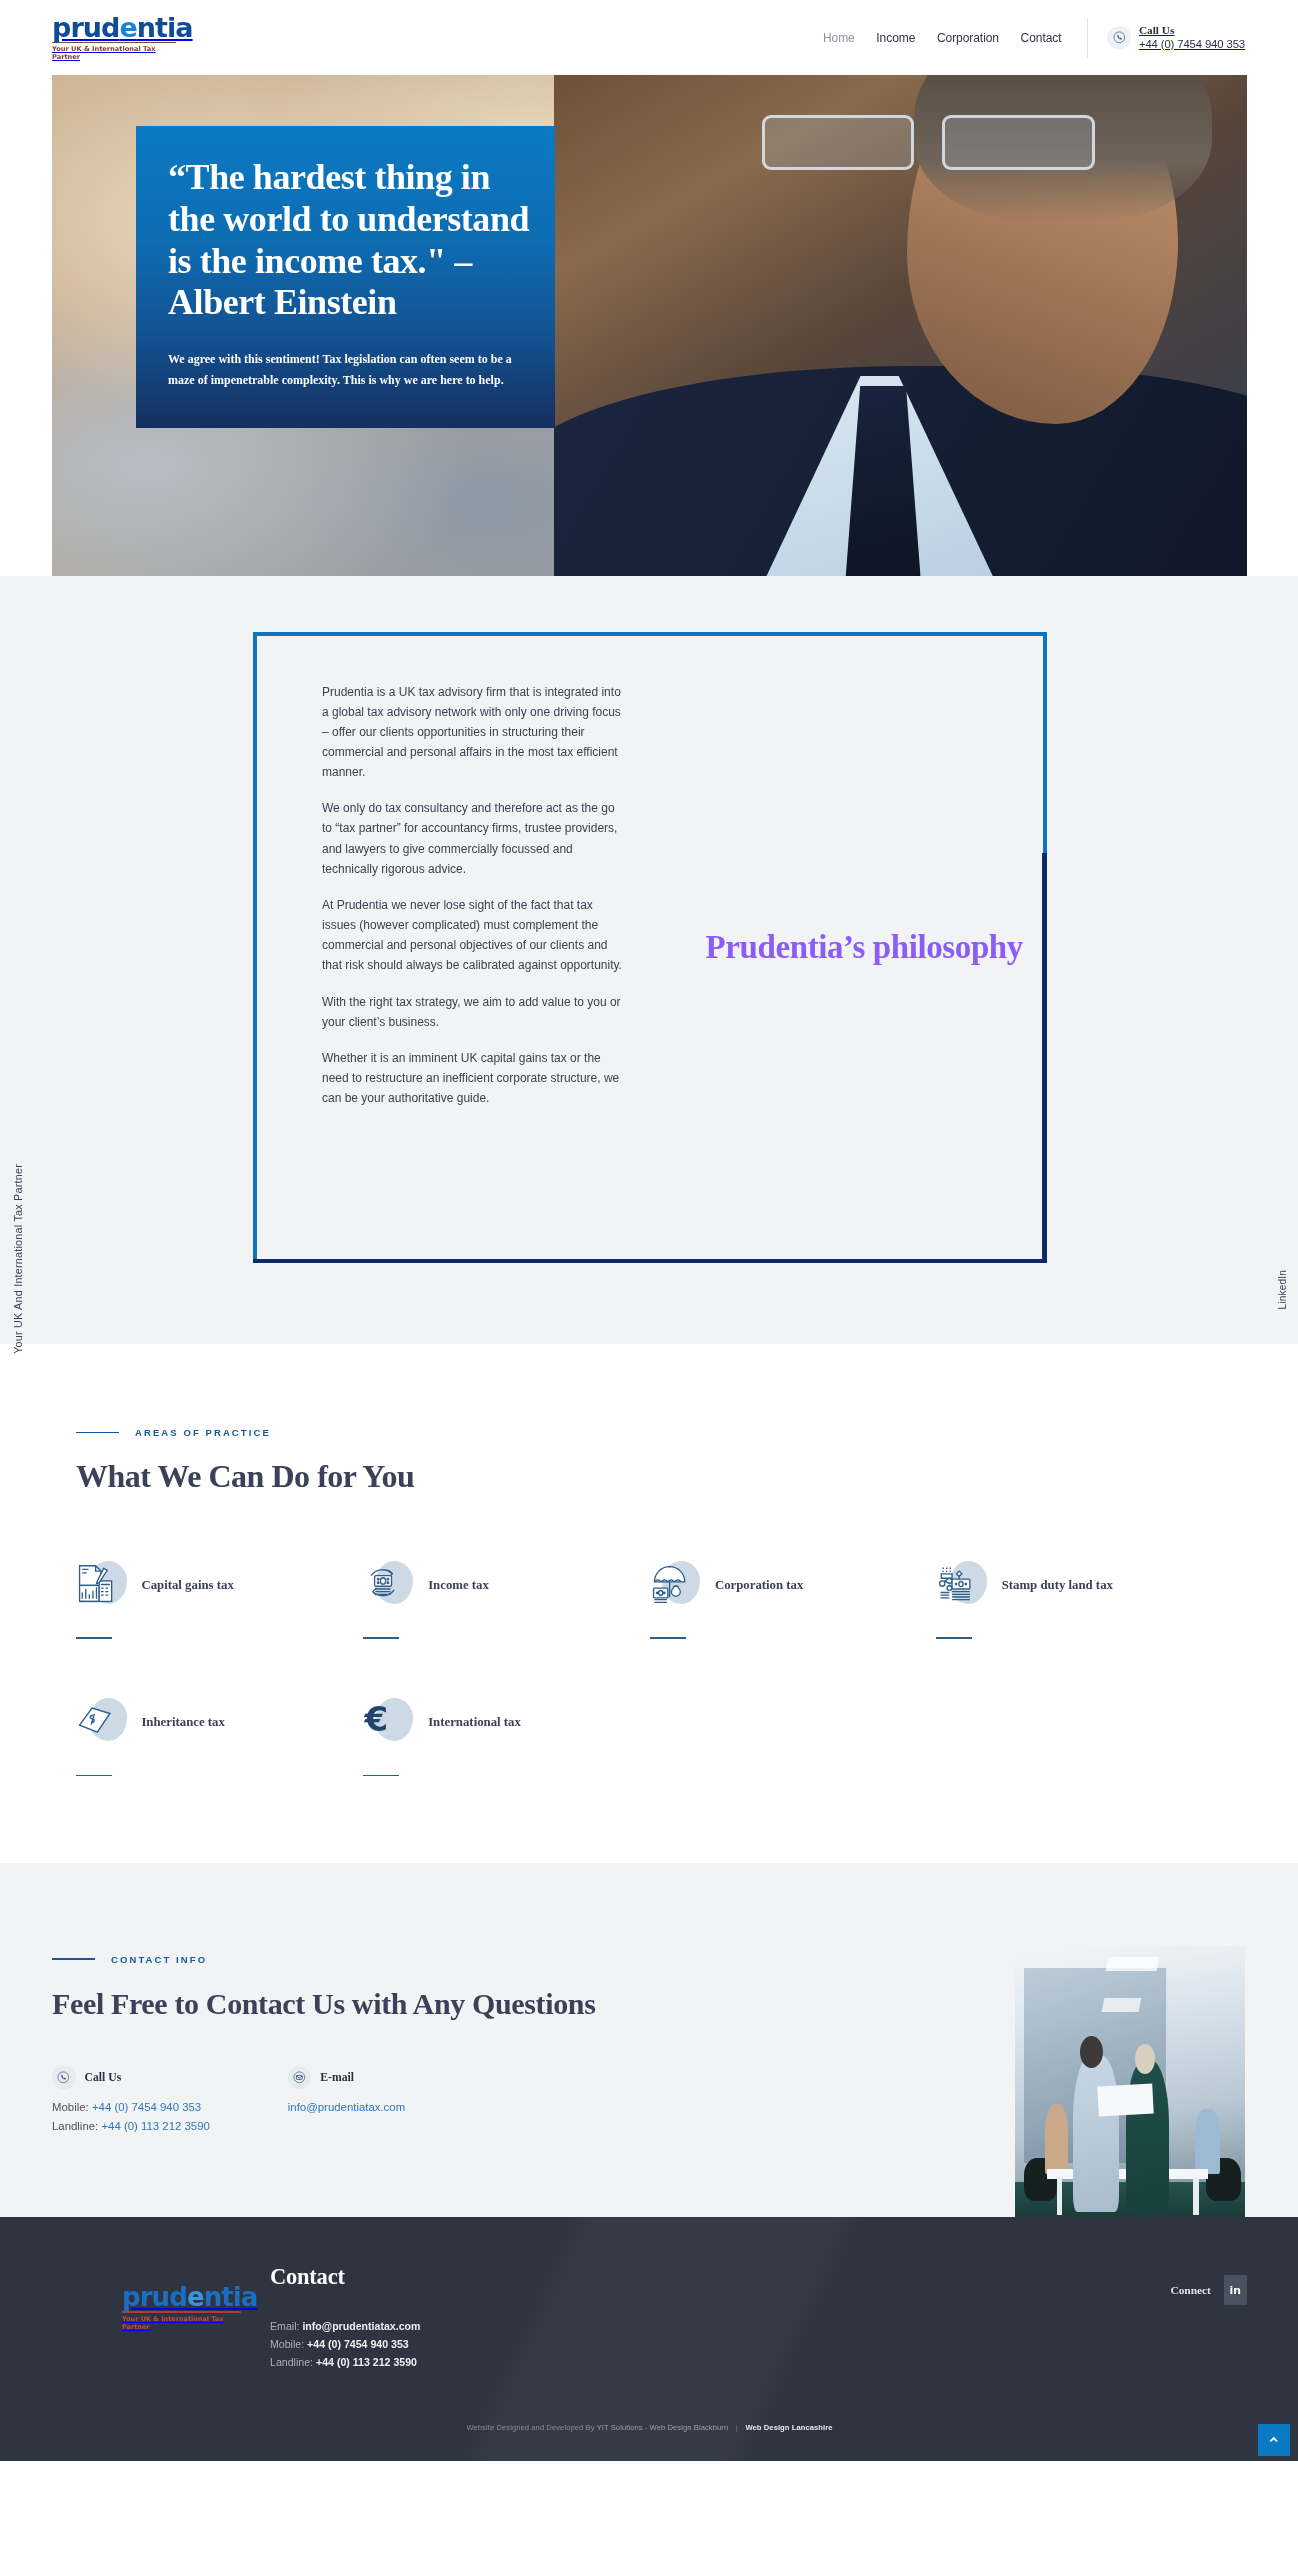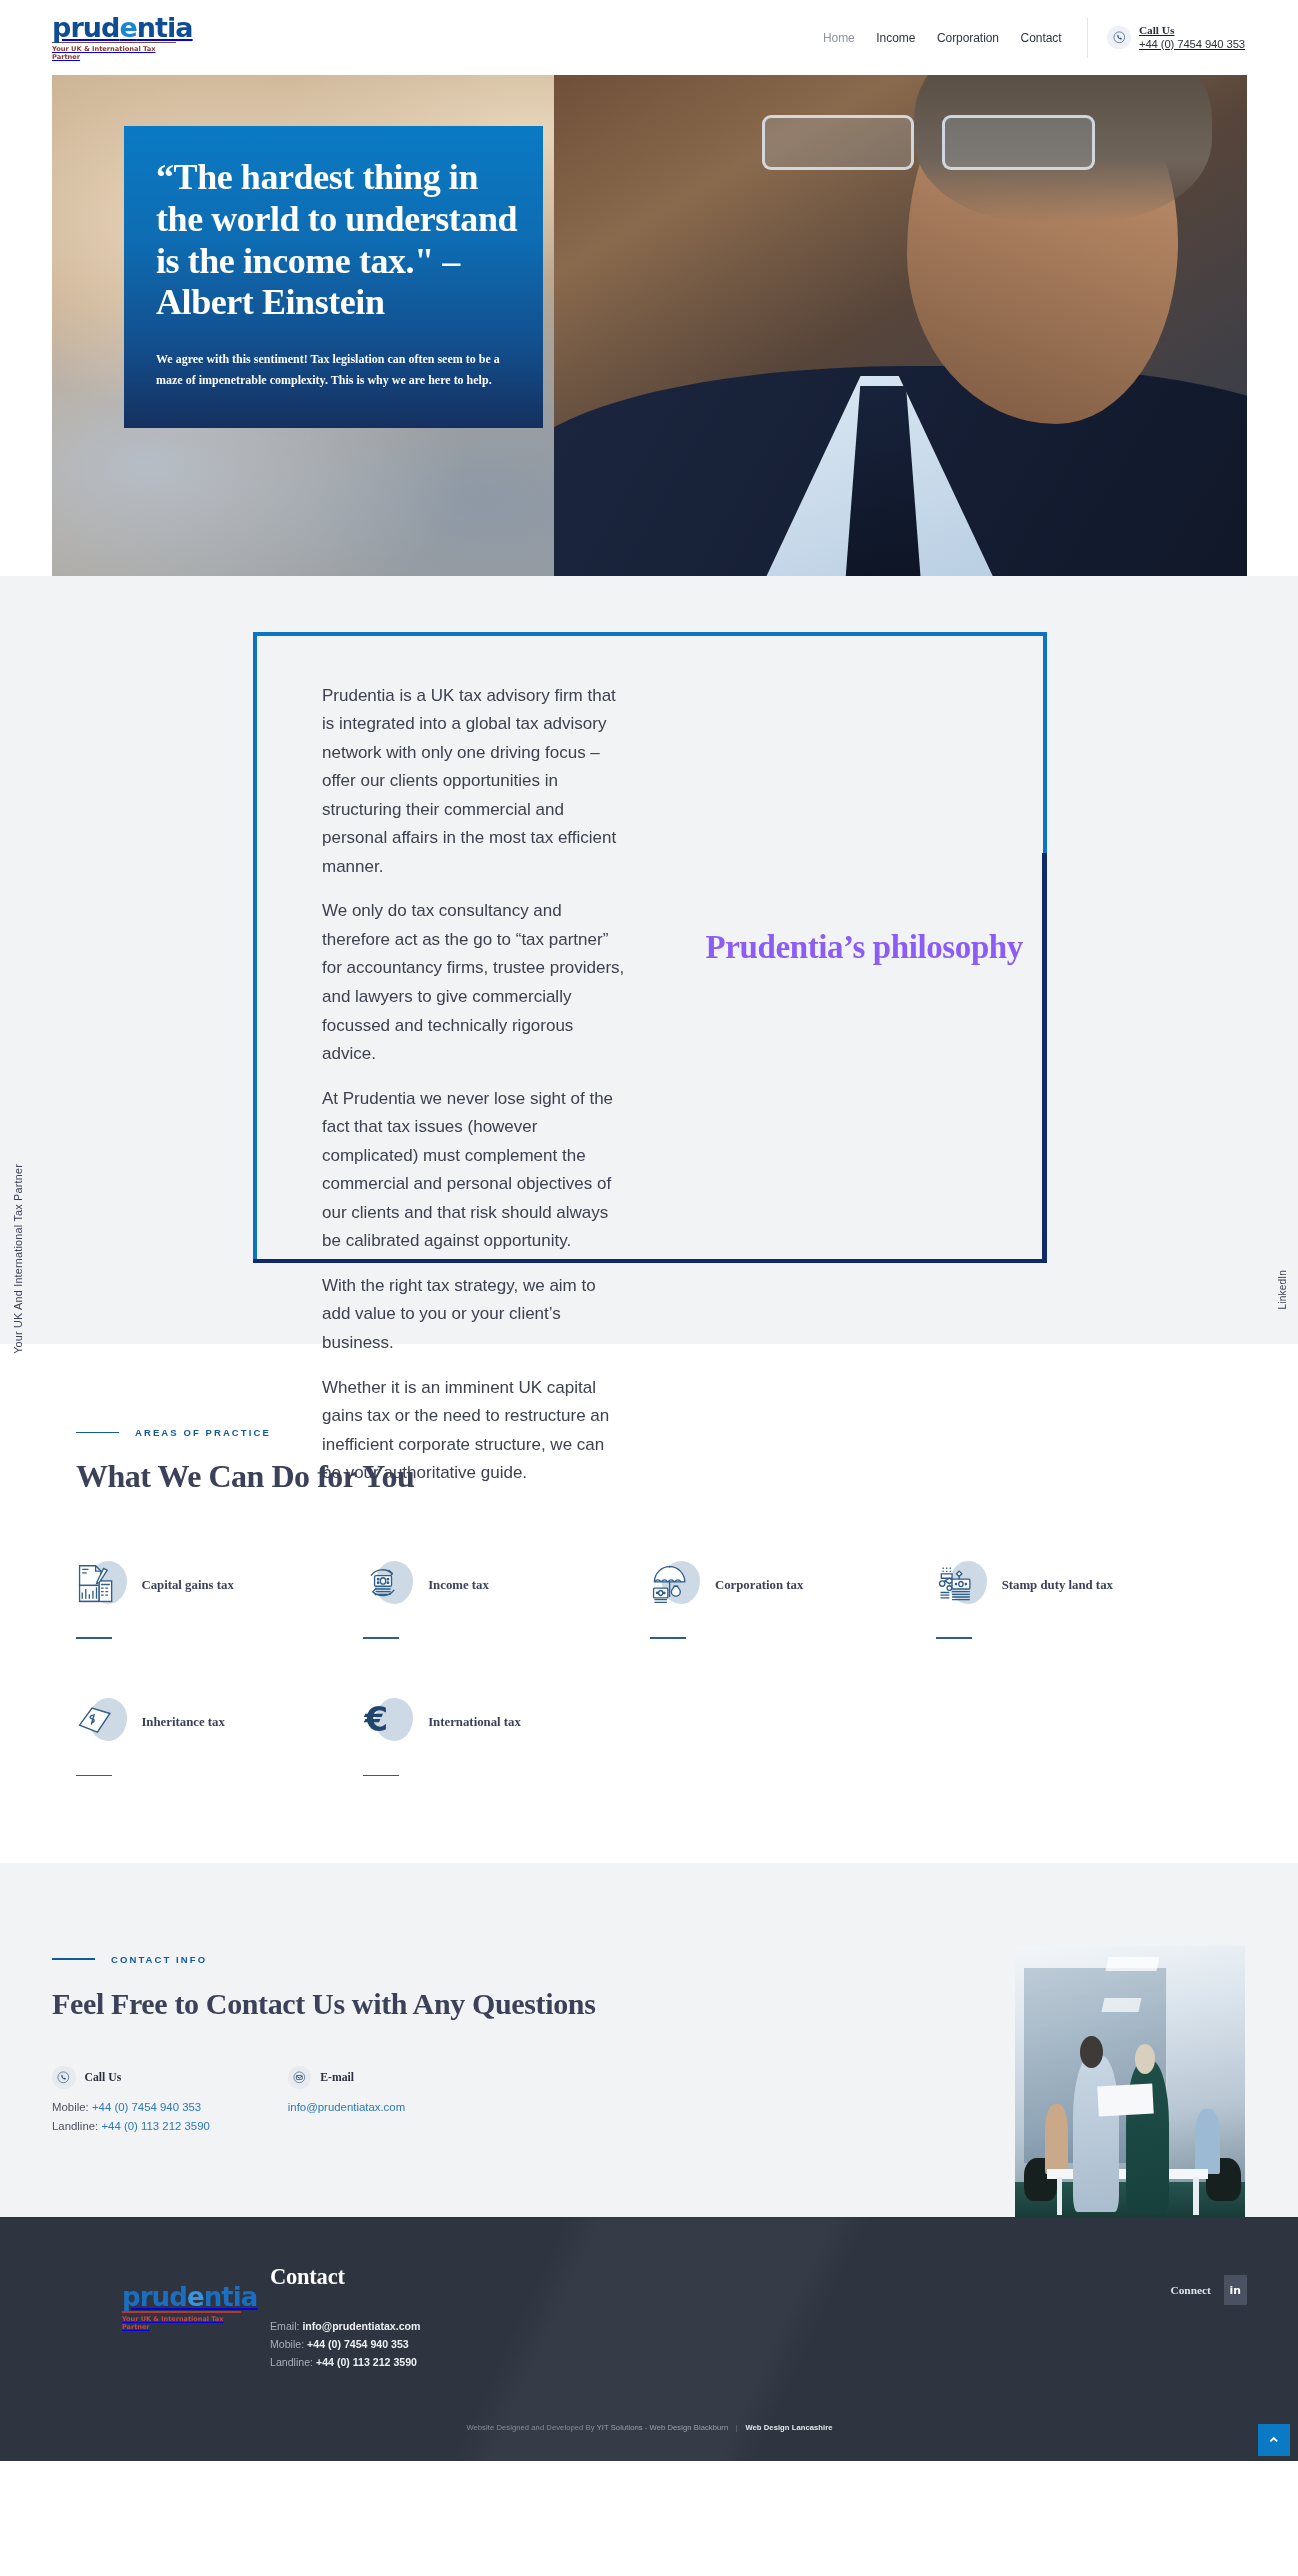--- a/index.html
+++ b/index.html
@@ -143,21 +143,21 @@
     clip-path: polygon(42% 0,58% 0,100% 100%,0 100%);
   }
   .hm-tie {
     position: absolute; left: 42%; bottom: -2%;
     width: 11%; height: 40%;
     background: linear-gradient(170deg,#18233c 0%,#0d1424 100%);
     clip-path: polygon(20% 0,80% 0,100% 100%,0 100%);
   }
   .hero-quote {
     position: absolute;
-    left: 72px; top: 51px;
+    left: 84px; top: 51px;
     width: 419px;
     padding: 31px 24px 36px 32px;
     background: linear-gradient(180deg,#0a7ac4 0%,#0e6cb2 38%,#134f8e 72%,#15305f 100%);
     color: #fff;
     z-index: 5;
   }
   .hero-quote h1 {
     font-family: "Liberation Serif", serif;
     font-size: 36px;
     font-weight: 700;
@@ -199,21 +199,21 @@
   .phil-inner {
     position: absolute;
     left: 4.5px; right: 4.5px; top: 4.5px; bottom: 4.5px;
     display: flex;
   }
   .phil-text {
     width: 50%;
     padding: 45px 23.5px 0 65px;
   }
   .phil-text p {
-    font-size: 17px;
+    font-size: 12px;
     line-height: 1.68;
     color: #3c4150;
     margin-bottom: 16px;
   }
   .phil-heading-col {
     width: 50%;
     display: flex;
     align-items: center;
     padding-left: 56px;
   }

